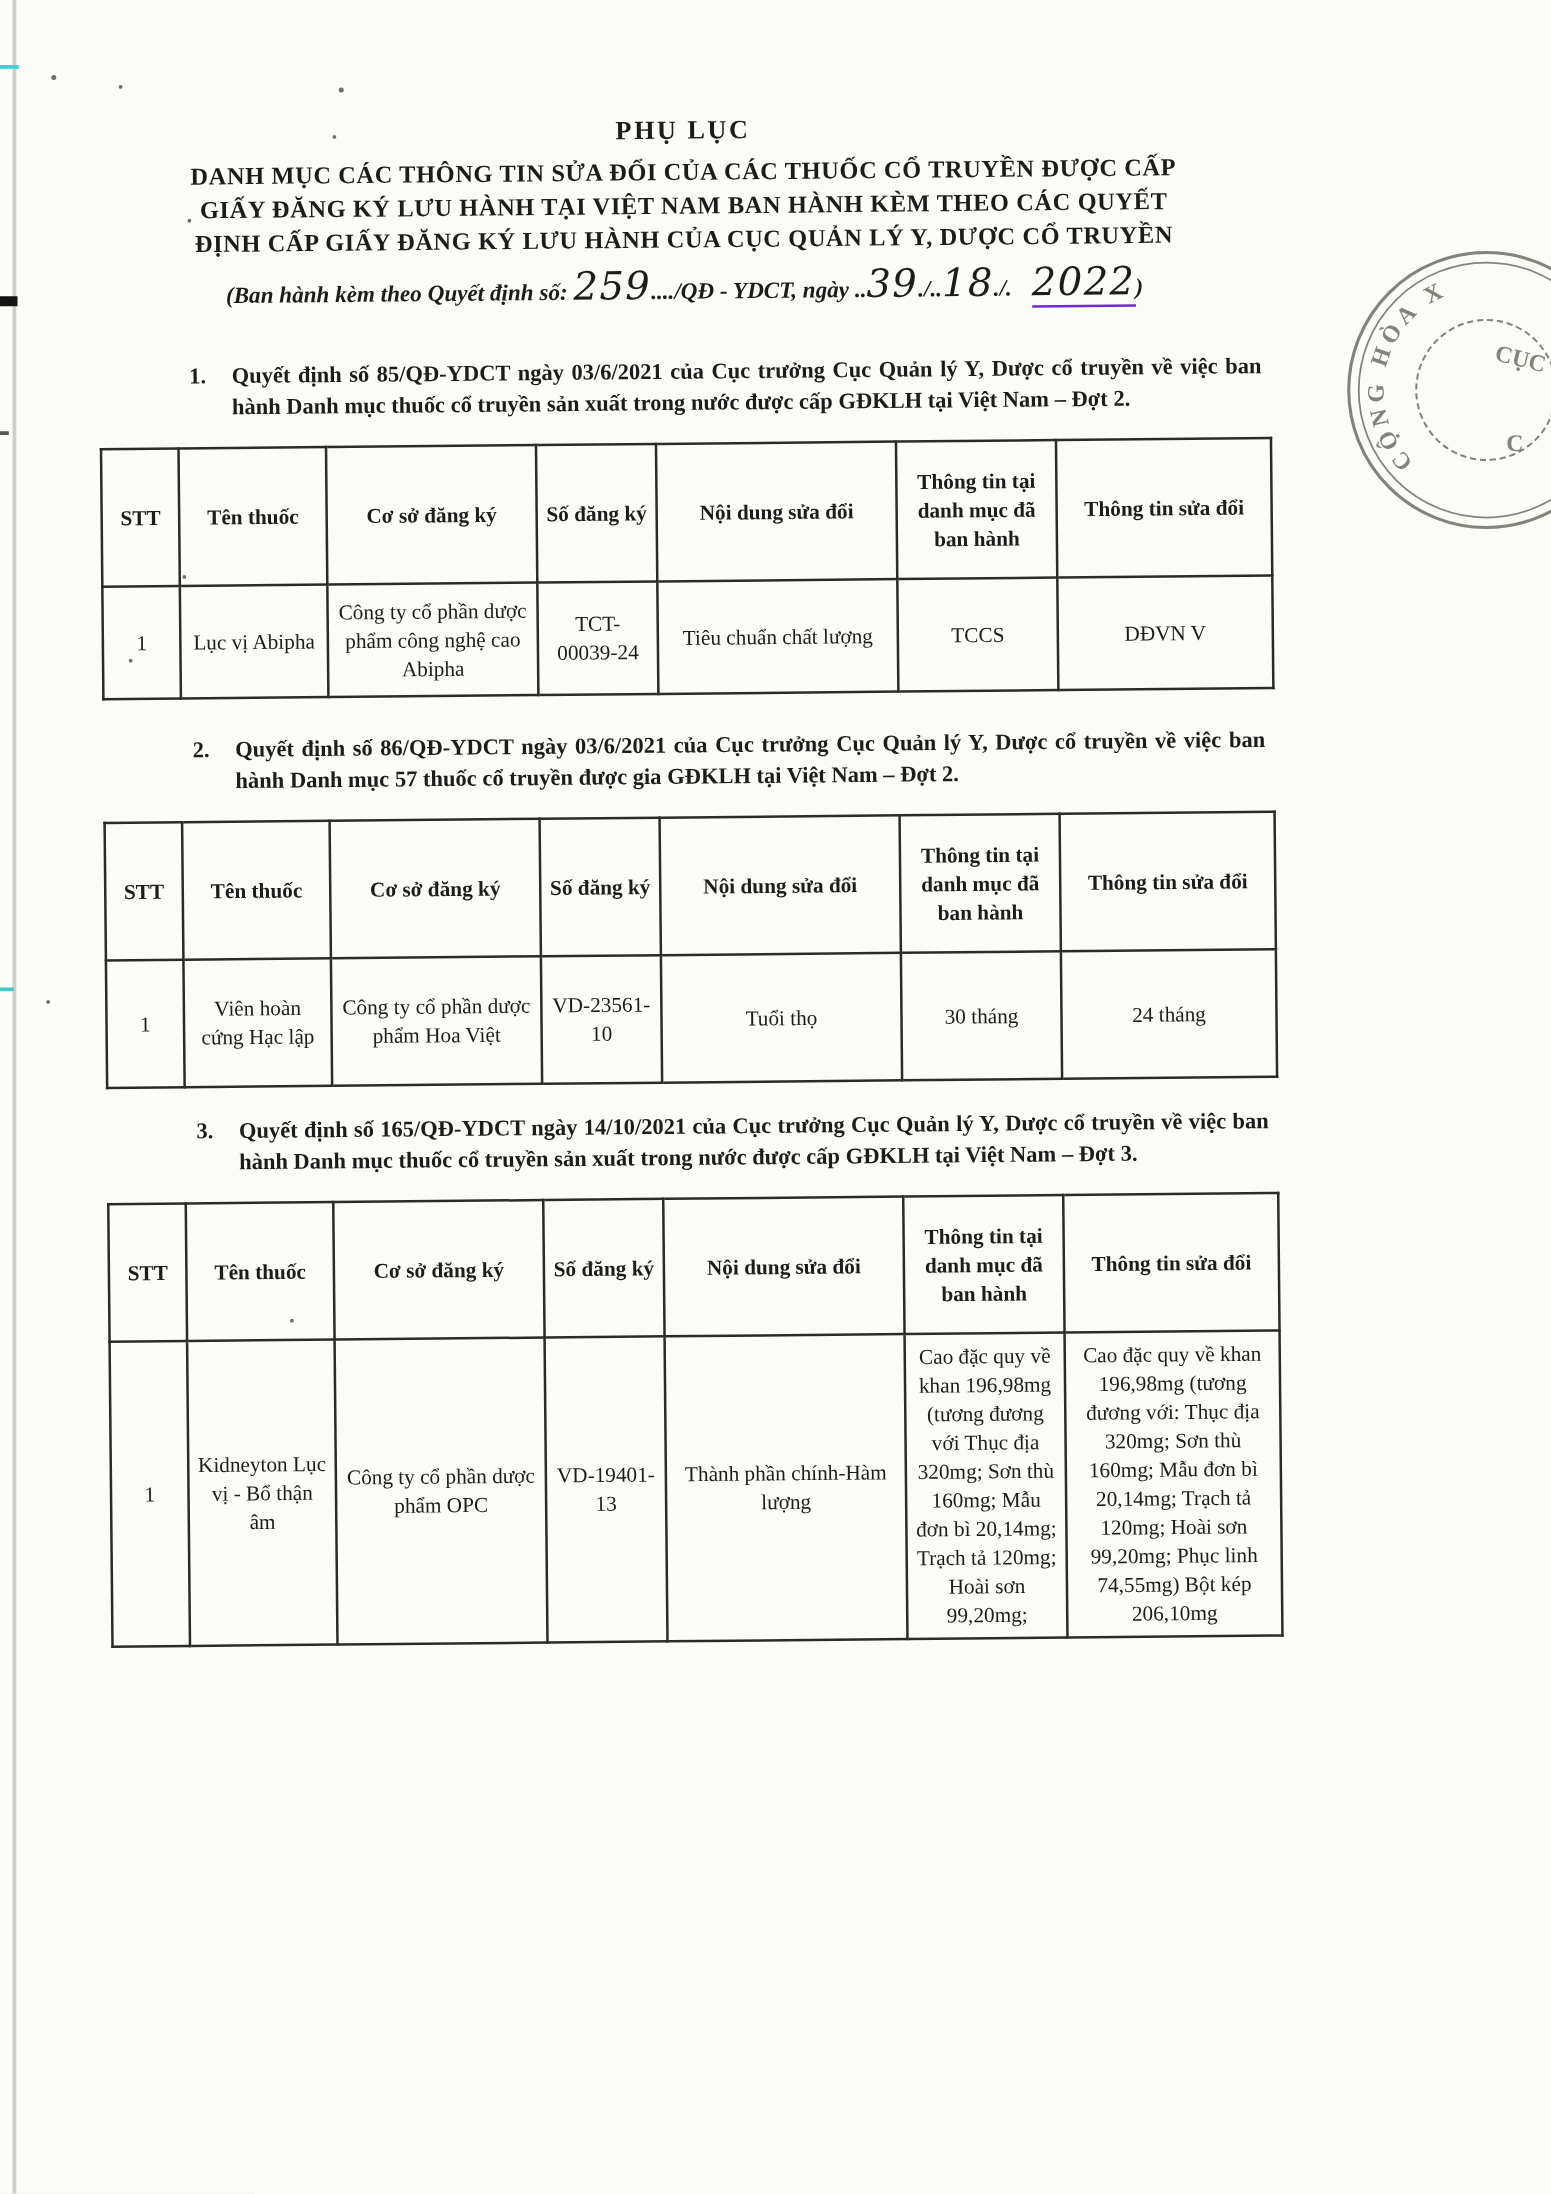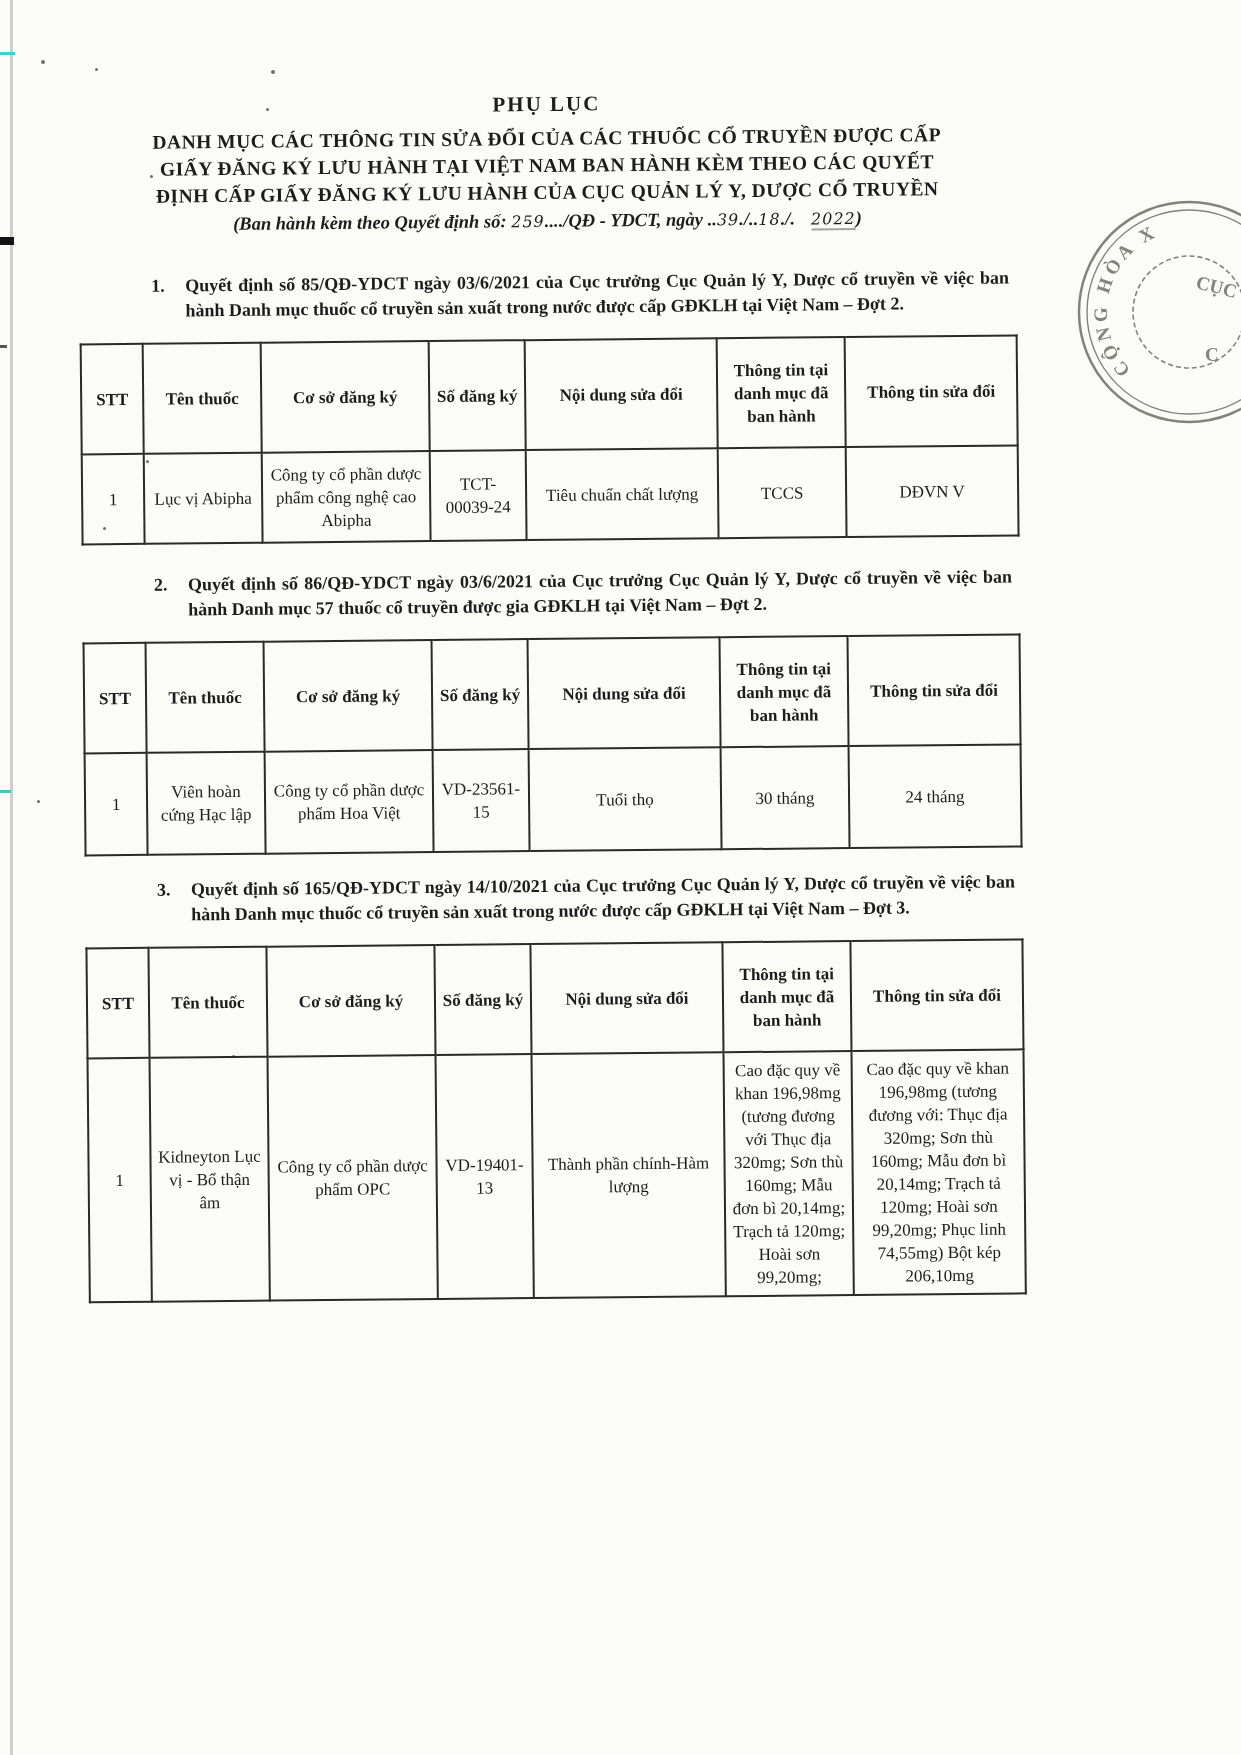--- a/index.html
+++ b/index.html
@@ -30,23 +30,23 @@
   .heading{
     text-align:center;font-size:19.5px;font-weight:bold;
     line-height:27px;letter-spacing:.5px;margin:0;
   }
   .subtitle{
     text-align:center;font-size:18.5px;font-style:italic;font-weight:bold;
     margin-top:5px;white-space:nowrap;
   }
   .hw{
     font-family:"DejaVu Serif",serif;font-style:italic;font-weight:normal;
-    font-size:16px;letter-spacing:1px;
-  }
-  .hw-year{border-bottom:2px solid #a3a3a3;margin-left:16px;}
+    font-size:31px;letter-spacing:1px;
+  }
+  .hw-year{border-bottom:2px solid #6d28d9;margin-left:16px;}
 
   .para{
     display:flex;
     margin-left:72px;width:858px;
     font-size:18px;font-weight:bold;line-height:24.5px;
     text-align:justify;
   }
   .para .num{flex:0 0 34px;}
   .para .body{flex:1;}
   .p1{margin-top:38px;}
@@ -188,21 +188,21 @@
         <th>Cơ sở đăng ký</th>
         <th>Số đăng ký</th>
         <th>Nội dung sửa đổi</th>
         <th>Thông tin tại danh mục đã ban hành</th>
         <th>Thông tin sửa đổi</th>
       </tr>
       <tr>
         <td>1</td>
         <td>Viên hoàn cứng Hạc lập</td>
         <td>Công ty cổ phần dược phẩm Hoa Việt</td>
-        <td>VD-23561-15</td>
+        <td>VD-23561-10</td>
         <td>Tuổi thọ</td>
         <td>30 tháng</td>
         <td>24 tháng</td>
       </tr>
     </tbody>
       </table>
 
     <div class="para p3">
       <span class="num">3.</span>
       <span class="body">Quyết định số 165/QĐ-YDCT ngày 14/10/2021 của Cục trưởng Cục Quản lý Y, Dược cổ truyền về việc ban hành Danh mục thuốc cổ truyền sản xuất trong nước được cấp GĐKLH tại Việt Nam – Đợt 3.</span>

